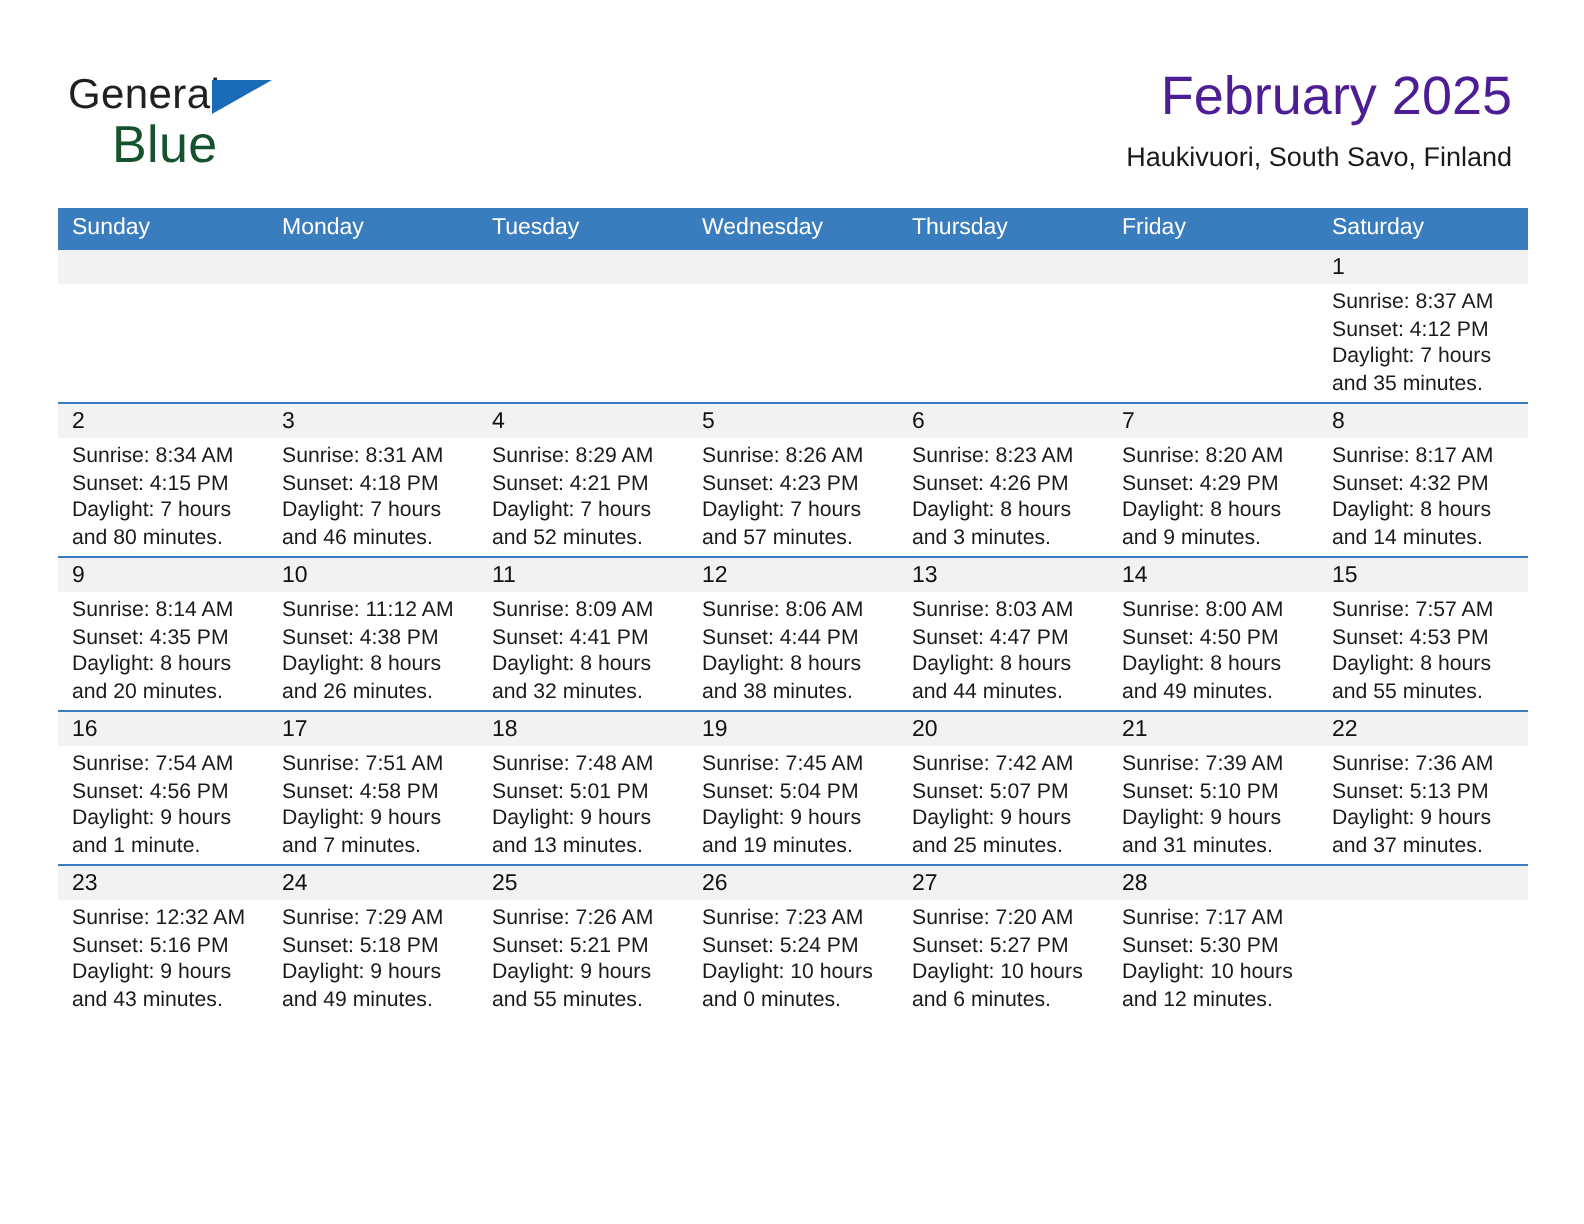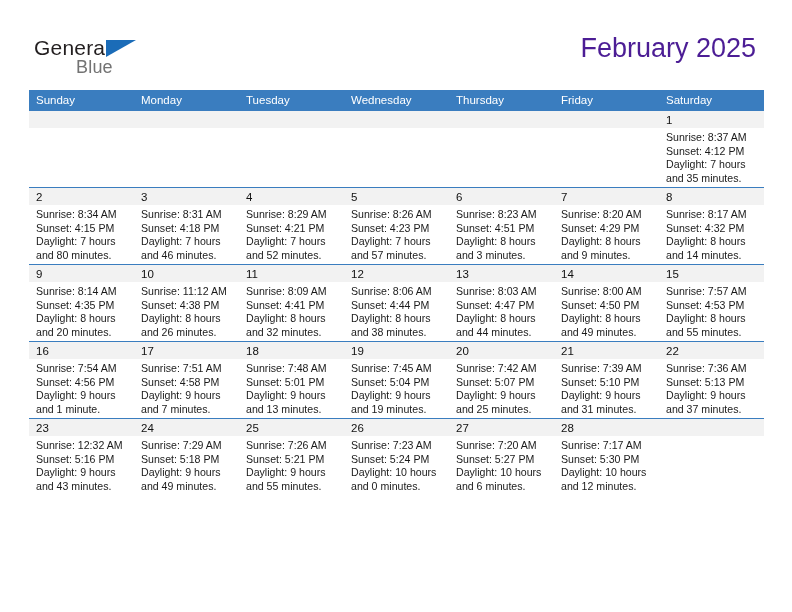--- a/index.html
+++ b/index.html
@@ -43,25 +43,24 @@
     top: 0;
     font-size: 21px;
     letter-spacing: 0.2px;
     color: #231f20;
     font-family: "Liberation Sans", sans-serif;
   }
   .brand-blue {
     position: absolute;
     left: 22px;
     top: 21px;
-    font-size: 18px;
+    font-size: 26px;
     letter-spacing: 0.2px;
-    color: #737373;
+    color: #14532d;
     font-family: "Liberation Sans", sans-serif;
-    margin-left: 20px;
   }
   .brand-triangle {
     position: absolute;
     left: 72px;
     top: 4px;
     width: 0;
     height: 0;
     border-left: 30px solid #1b6cb8;
     border-bottom: 17px solid transparent;
   }
@@ -85,21 +84,21 @@
     color: #1a1a1a;
     line-height: 18px;
     margin-top: 6px;
     white-space: nowrap;
   }
 
   
   .calendar {
     position: absolute;
     left: 29px;
-    top: 90px;
+    top: 104px;
     width: 735px;
   }
   table.cal {
     border-collapse: collapse;
     table-layout: fixed;
     width: 735px;
   }
   table.cal th {
     background: #3a7dbf;
     color: #ffffff;
@@ -155,20 +154,21 @@
   <div class="top">
 
     <div class="brand">
       <span class="brand-general">General</span>
       <span class="brand-triangle"></span>
       <span class="brand-blue">Blue</span>
     </div>
 
     <div class="title-block">
       <h1 class="month-title">February 2025</h1>
+      <div class="location">Haukivuori, South Savo, Finland</div>
     </div>
 
   </div>
 
   <div class="calendar">
     <table class="cal">
       <thead>
         <tr id="weekday-row">
             <th>Sunday</th>
             <th>Monday</th>
@@ -266,21 +266,21 @@
                   <div>Daylight: 7 hours</div>
                   <div>and 57 minutes.</div>
                 </div>
               </div>
             </td>
             <td>
               <div class="cell-inner">
                 <div class="daynum-band">6</div>
                 <div class="details">
                   <div>Sunrise: 8:23 AM</div>
-                  <div>Sunset: 4:51 PM</div>
+                  <div>Sunset: 4:26 PM</div>
                   <div>Daylight: 8 hours</div>
                   <div>and 3 minutes.</div>
                 </div>
               </div>
             </td>
             <td>
               <div class="cell-inner">
                 <div class="daynum-band">7</div>
                 <div class="details">
                   <div>Sunrise: 8:20 AM</div>

